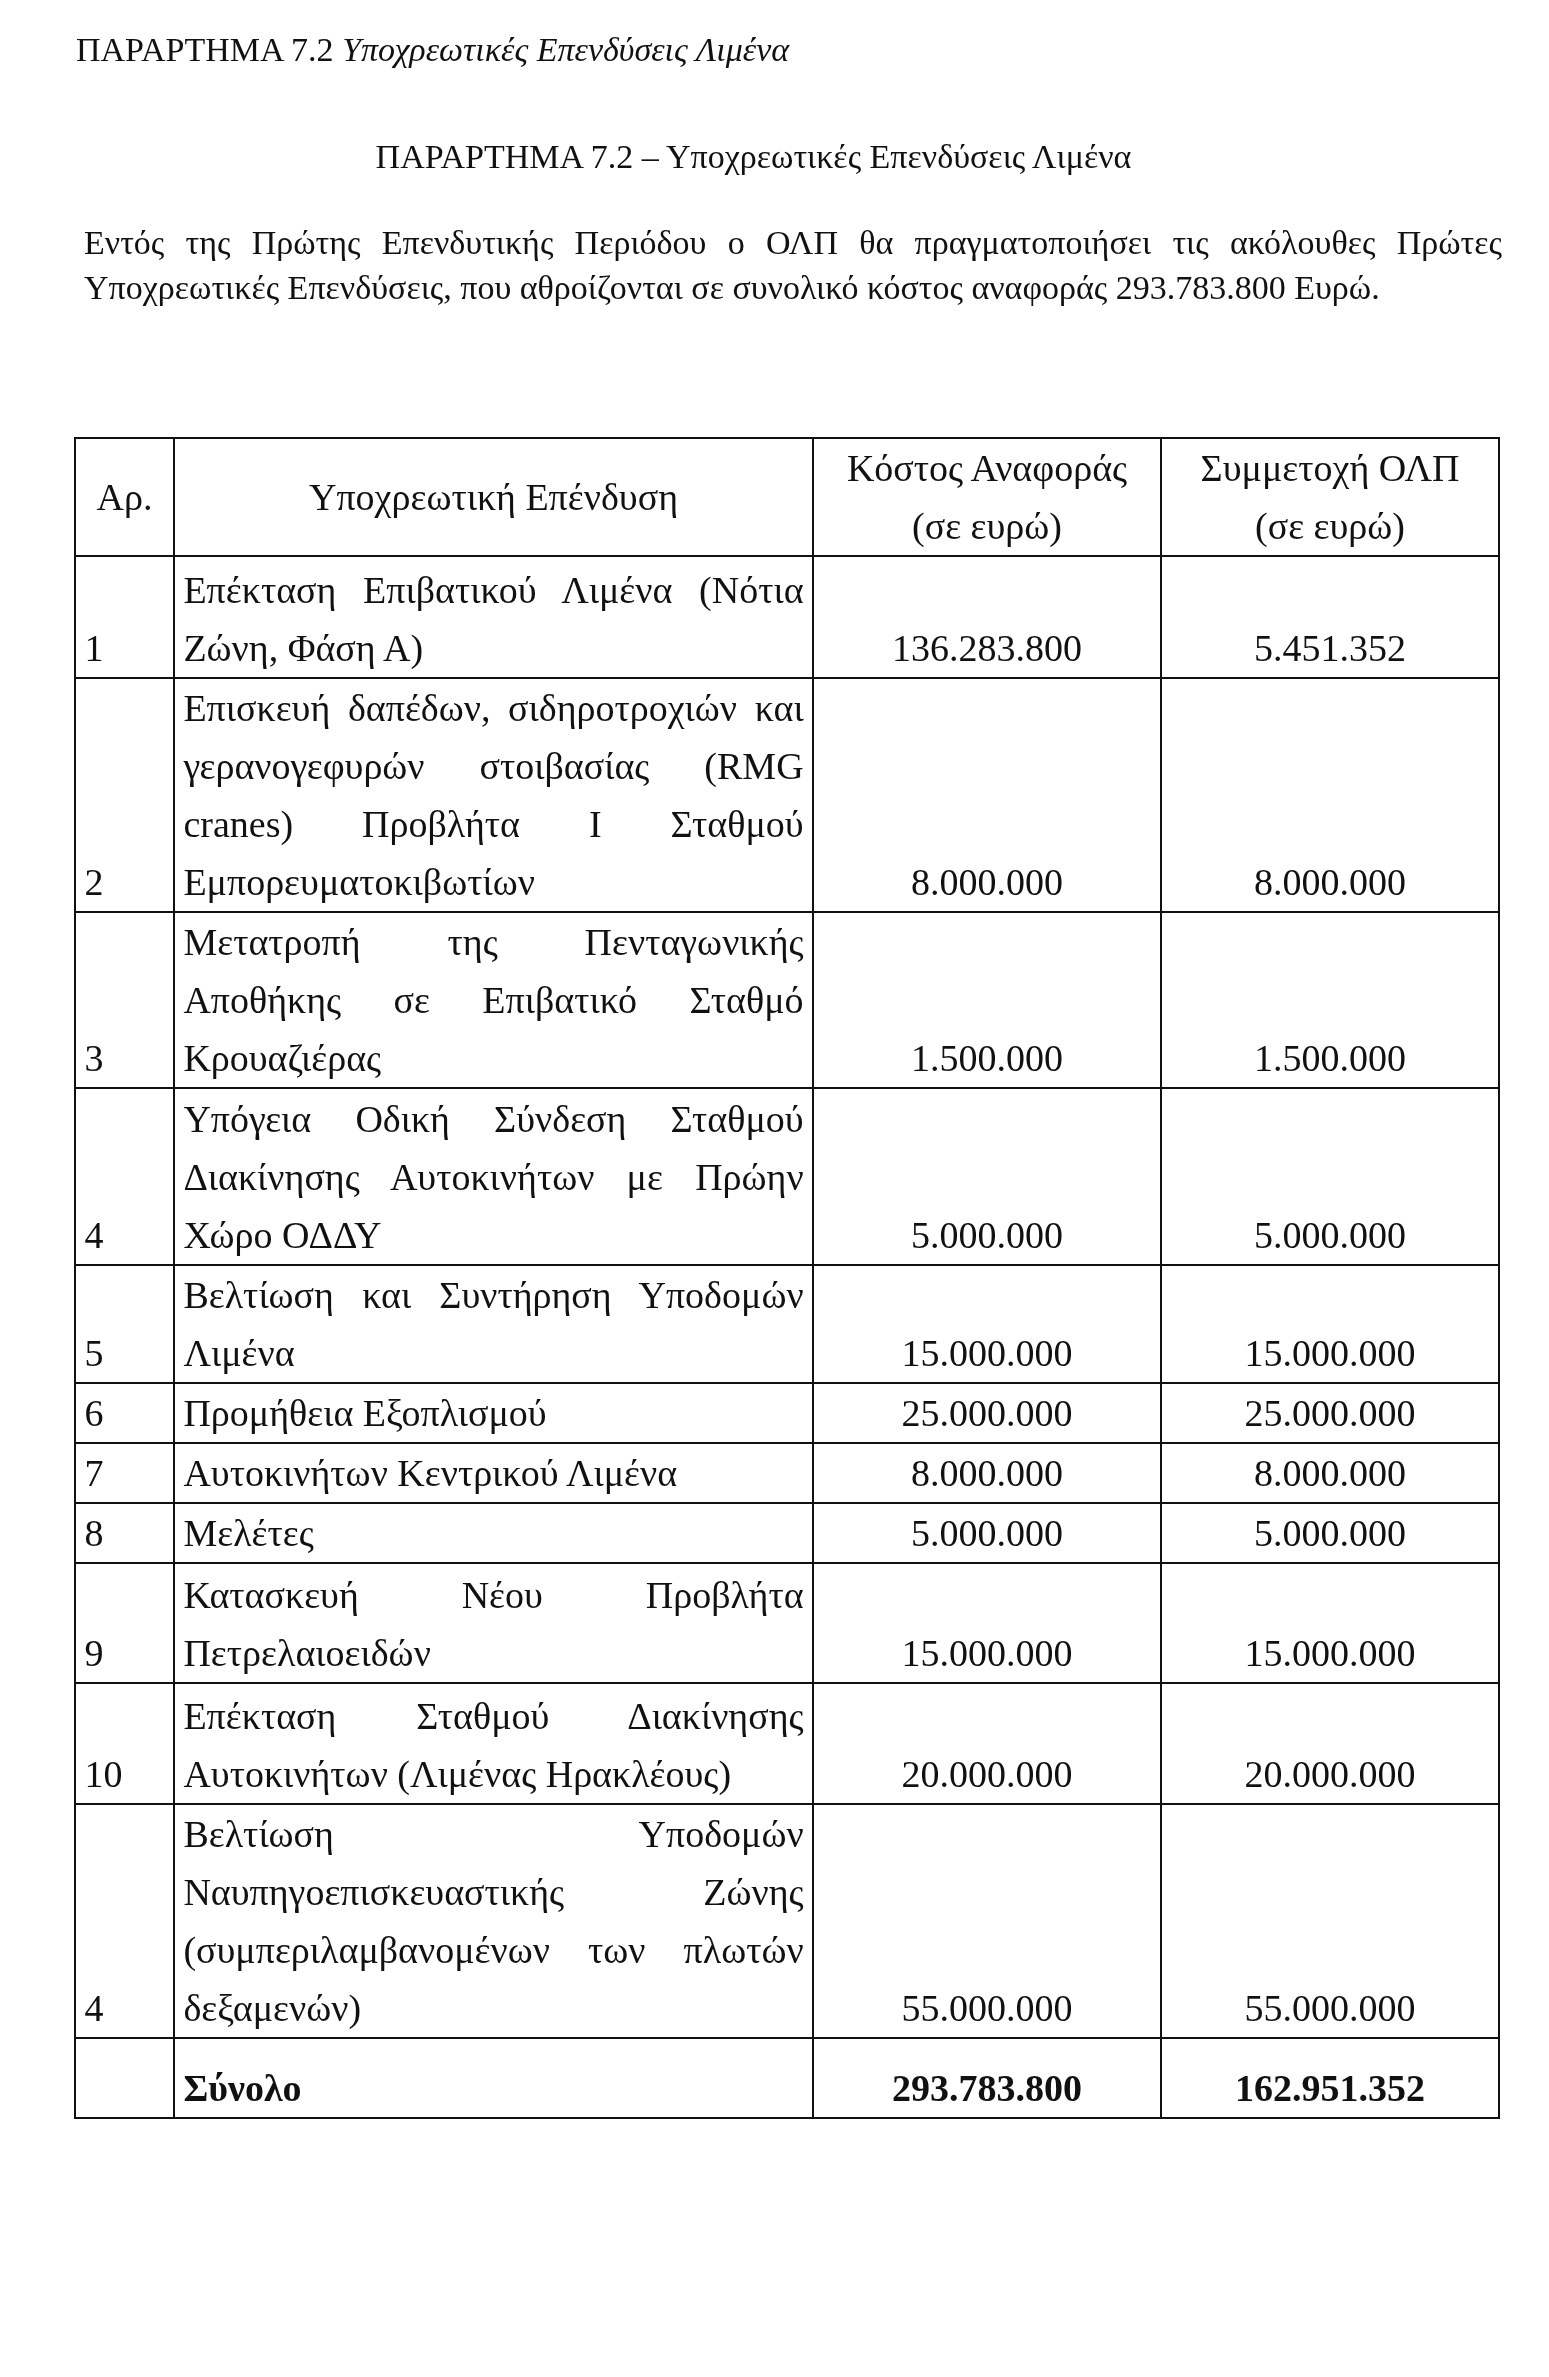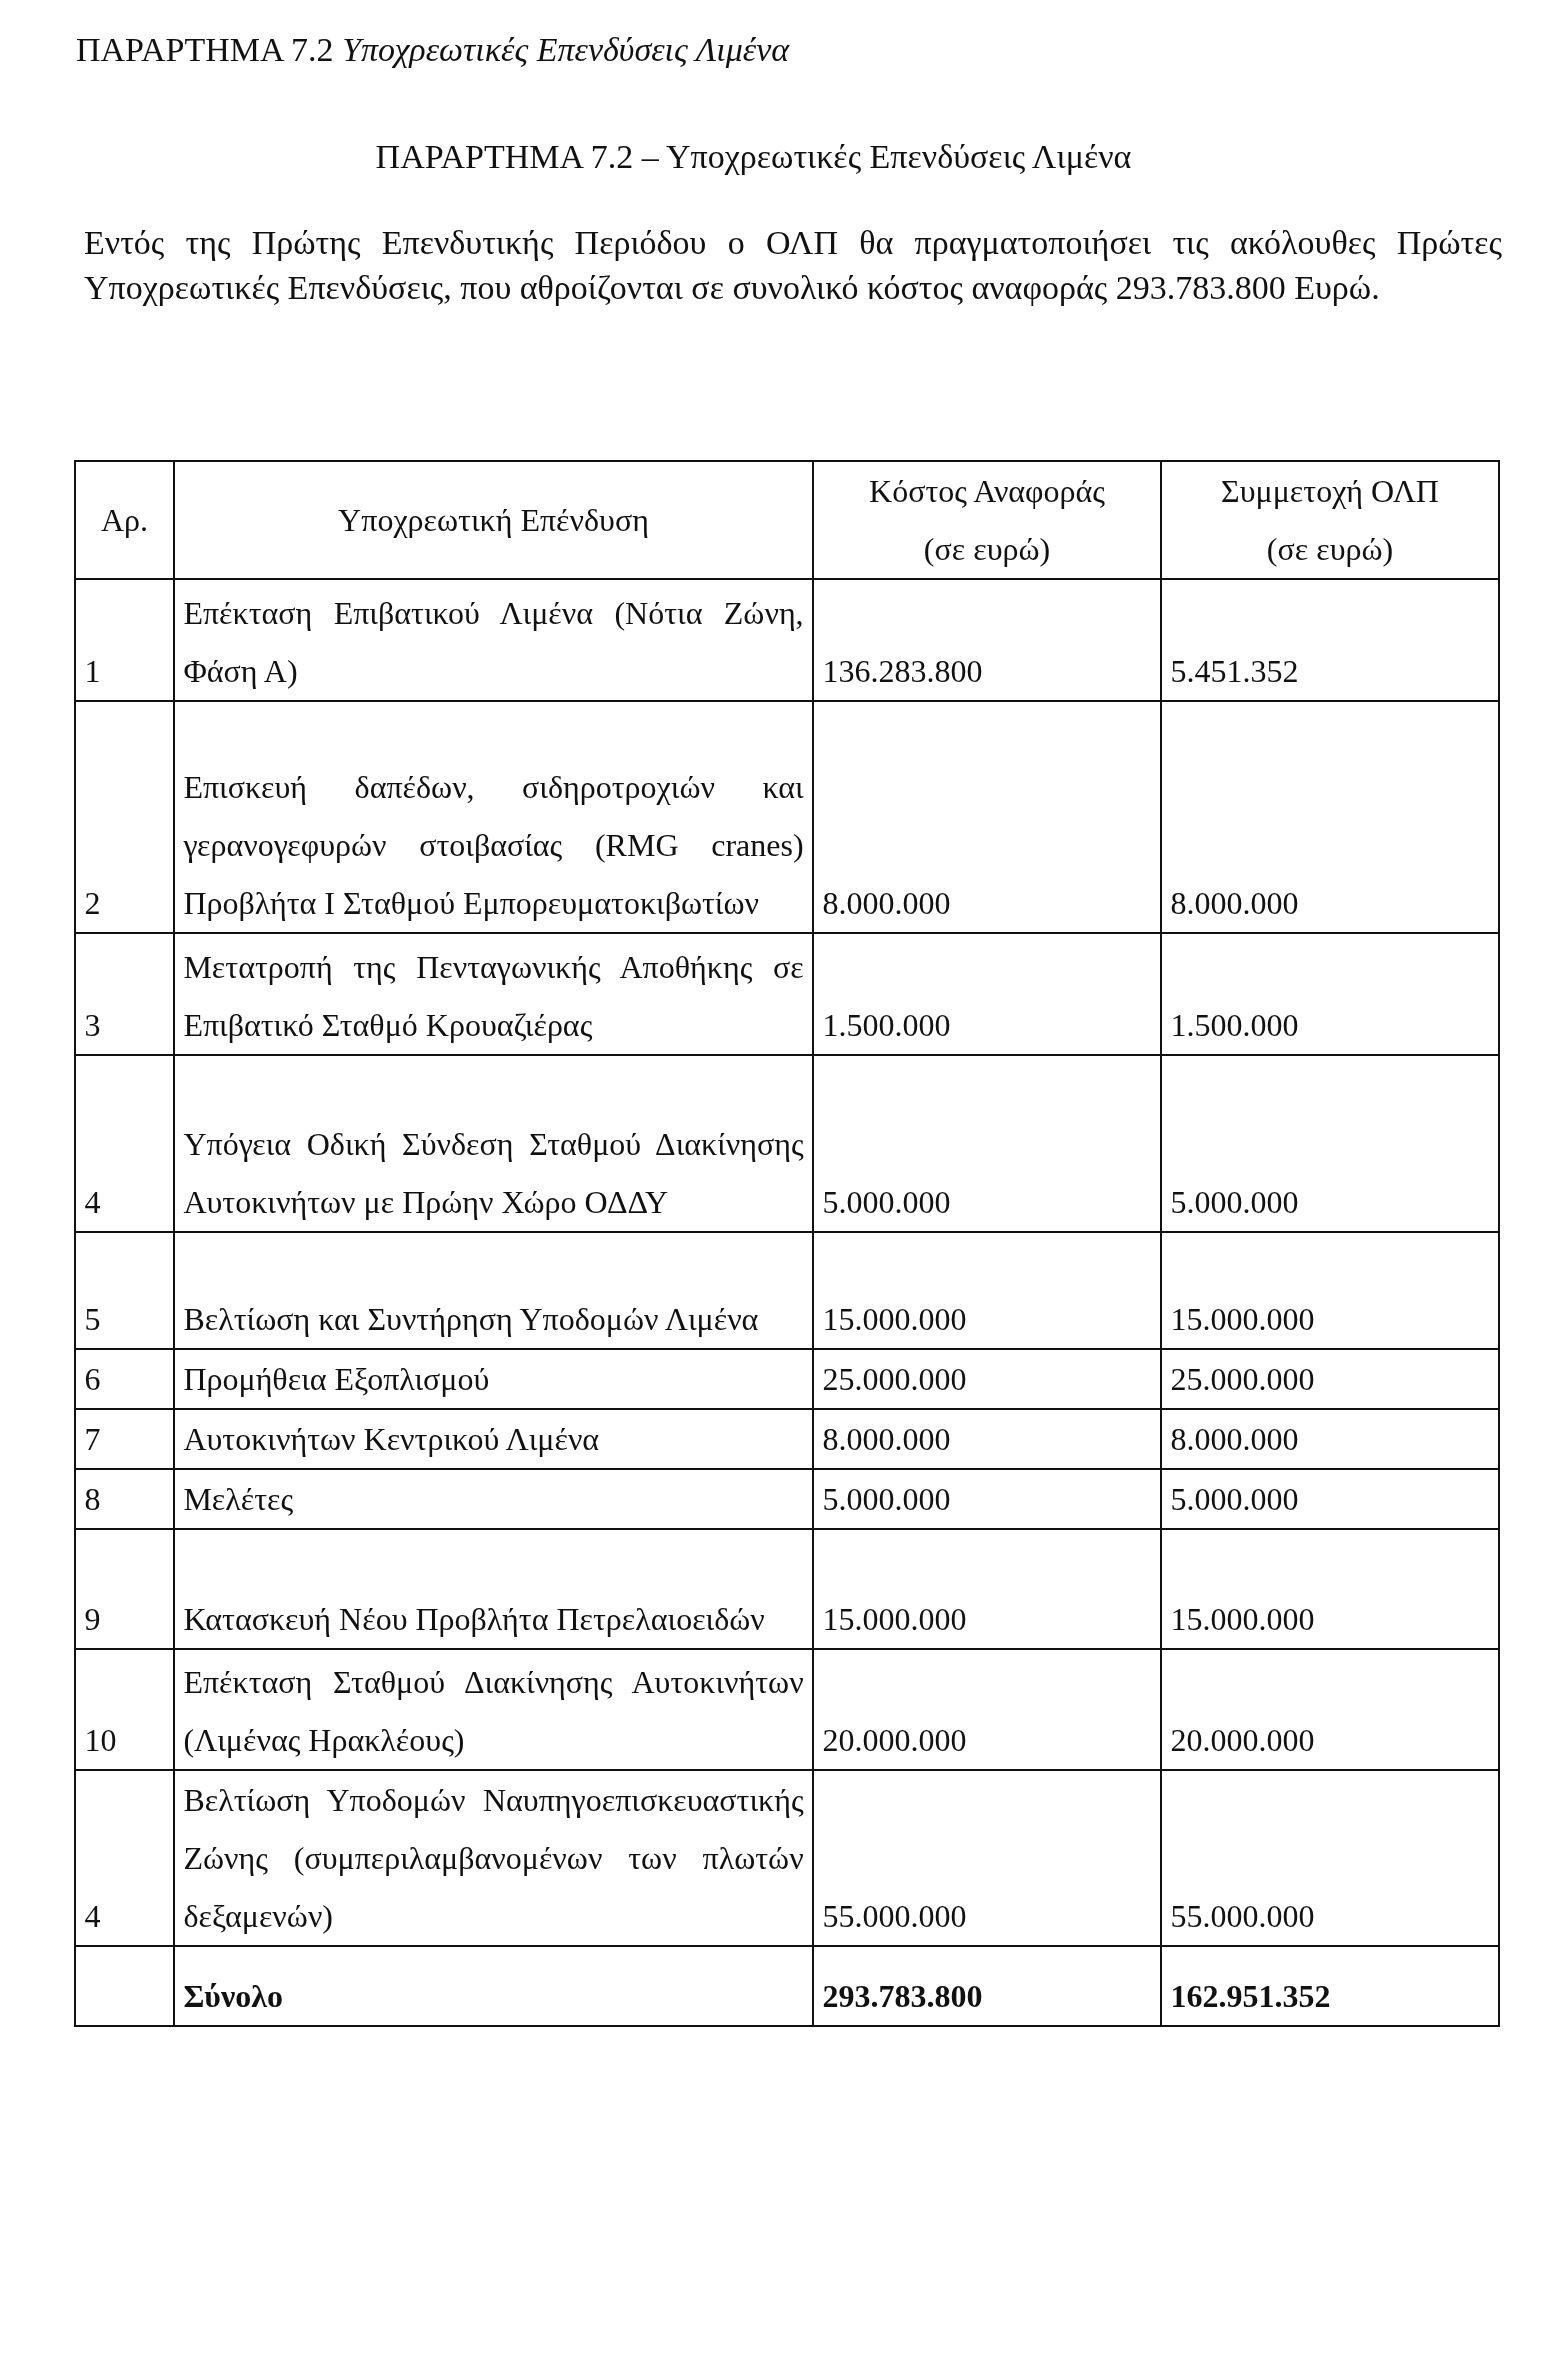--- a/index.html
+++ b/index.html
@@ -13,36 +13,36 @@
   .running-head .it { font-style: italic; }
   .title {
     position: absolute; left: 0; width: 1507px; top: 137px; text-align: center;
     font-size: 34px; line-height: 40px;
   }
   .intro {
     position: absolute; left: 84px; width: 1418px; top: 220px;
     font-size: 34px; line-height: 45px; text-align: justify;
   }
   table.inv {
-    position: absolute; left: 74px; top: 460px; width: 1424px;
+    position: absolute; left: 74px; top: 437px; width: 1424px;
     border-collapse: collapse; table-layout: fixed;
-    font-size: 32px;
+    font-size: 38px;
   }
   table.inv td, table.inv th {
     border: 2.5px solid #111; padding: 0 8.4px; vertical-align: bottom;
     font-weight: normal; line-height: 58px;
   }
   table.inv th { vertical-align: middle; text-align: center; line-height: 58px; }
   col.c-no { width: 99px; }
   col.c-desc { width: 639px; }
   col.c-cost { width: 348px; }
   col.c-share { width: 338px; }
   td.no { text-align: left; padding-left: 18.5px; }
   td.desc { text-align: justify; text-align-last: left; }
-  td.num { text-align: left; padding-right: 10px; }
+  td.num { text-align: center; padding-right: 10px; }
   tr.total td { font-weight: bold; height: 78px; }
   tr.total td.desc { font-weight: bold; }
 </style>
 </head>
 <body>
 
 <div class="running-head">
   <span>ΠΑΡΑΡΤΗΜΑ 7.2</span>
   <span class="it">Υποχρεωτικές Επενδύσεις Λιμένα</span>
 </div>

